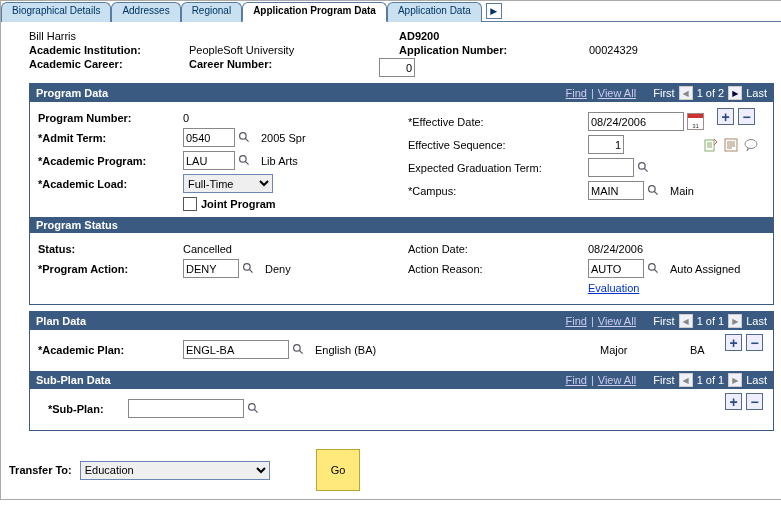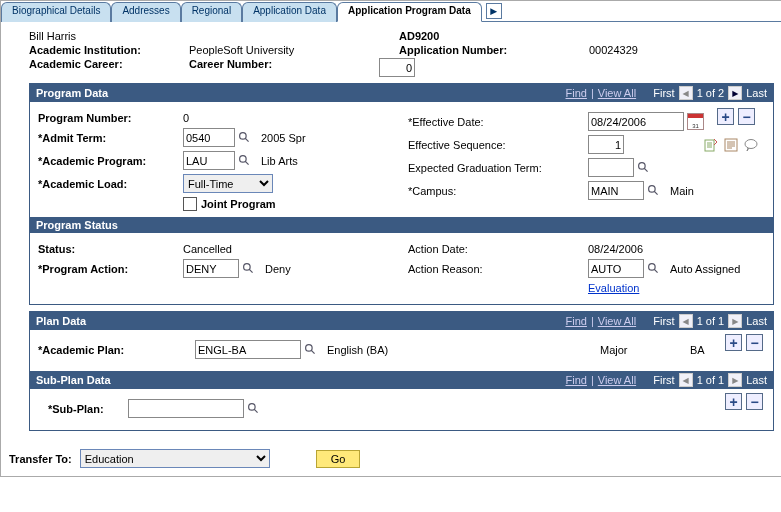--- a/index.html
+++ b/index.html
@@ -31,41 +31,41 @@
 select.sel{border:1px solid #6a87b8;font-size:11px;height:19px}
 .lookup{width:14px;height:14px;display:inline-flex;align-items:center;justify-content:center;cursor:pointer;margin-left:2px}
 .lookup svg{width:13px;height:13px}
 .desc{margin-left:10px}
 .rflab{width:180px;font-weight:normal}
 .sq{width:15px;height:15px;border:1px solid #556a88;display:inline-flex;align-items:center;justify-content:center;font-size:14px;font-weight:bold;color:#2a4a86;cursor:pointer;background:#eef}
 .btnorow{display:flex;gap:4px;position:absolute;right:10px}
 .ckbox{width:12px;height:12px;border:1px solid #555;display:inline-block;margin-right:4px}
 .link{color:#0033cc;text-decoration:underline;cursor:pointer}
 .footer{padding:8px;display:flex;align-items:center;gap:8px;font-weight:bold}
-.gobtn{background:#ffe97a;border:1px solid #b8a434;padding:2px 14px;font-size:11px;cursor:pointer}
+.gobtn{background:#ffe97a;border:1px solid #b8a434;padding:14px 14px;font-size:11px;cursor:pointer}
 .navarrow{border:1px solid #ccc;width:12px;height:12px;display:inline-flex;align-items:center;justify-content:center;font-size:8px;color:#888;background:#f0f0f8}
 .navarrow.on{color:#003;cursor:pointer}
 .iconbtn{width:16px;height:16px;display:inline-flex;align-items:center;justify-content:center;cursor:pointer}
 .cal-ico{width:15px;height:15px;border:1px solid #a88;background:#fff;position:relative;display:inline-block;margin-left:3px;cursor:pointer}
 .cal-ico:before{content:"";position:absolute;top:0;left:0;right:0;height:4px;background:#c33}
 .cal-ico:after{content:"31";position:absolute;bottom:0;left:0;right:0;font-size:6px;text-align:center;color:#333}
 .two-col{display:flex}
 .two-col>.left{width:370px}
 .two-col>.right-col{flex:1;position:relative}
 </style>
 </head>
 <body>
 
 <div class="page">
   <div class="tabs">
     <div class="tab">Biographical Details</div>
     <div class="tab">Addresses</div>
     <div class="tab">Regional</div>
+    <div class="tab active">Application Program Data</div>
     <div class="tab">Application Data</div>
-    <div class="tab active">Application Program Data</div>
     <div class="tab-arrow">▶</div>
   </div>
 
   <div class="content">
     <div class="row">
       <div class="col1">Bill Harris</div>
       <div class="col2"></div>
       <div class="col3" style="font-weight:bold">AD9200</div>
     </div>
     <div class="row">
@@ -250,21 +250,21 @@
           <span>Last</span>
         </span>
       </div>
       <div class="inner" style="position:relative">
         <div class="btnorow" style="top:4px;right:10px">
           <span class="sq">+</span>
           <span class="sq">−</span>
         </div>
         <div class="field">
           <div class="flab">*Academic Plan:</div>
-          <input class="txt" style="width: 100px; margin-left: 12px;" value="ENGL-BA">
+          <input class="txt" style="width: 100px;" value="ENGL-BA">
           <span class="lookup">
               <svg viewBox="0 0 16 16">
                 <circle cx="6" cy="6" r="4" fill="none" stroke="#556" stroke-width="1.5"></circle>
                 <line x1="9" y1="9" x2="13" y2="13" stroke="#556" stroke-width="1.5"></line>
               </svg>
             </span>
           <span class="desc">English (BA)</span>
           <span style="position:absolute;left:570px">Major</span>
           <span style="position:absolute;left:660px">BA</span>
         </div>

